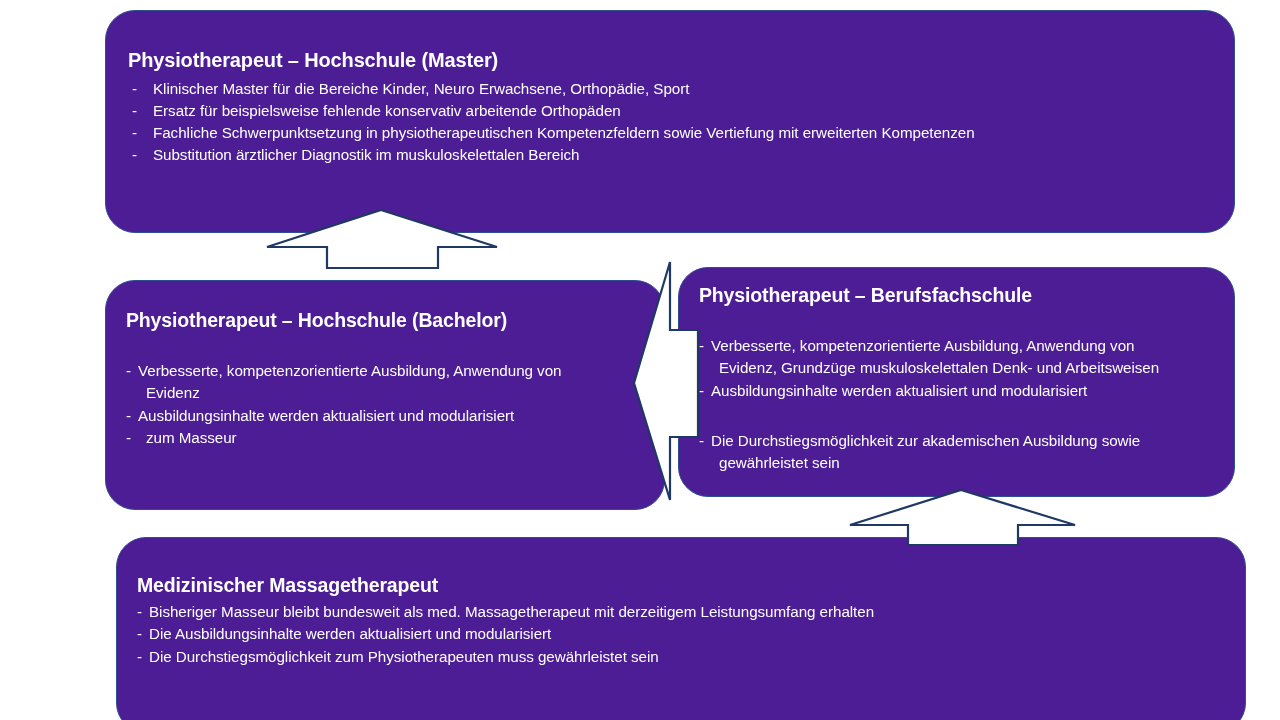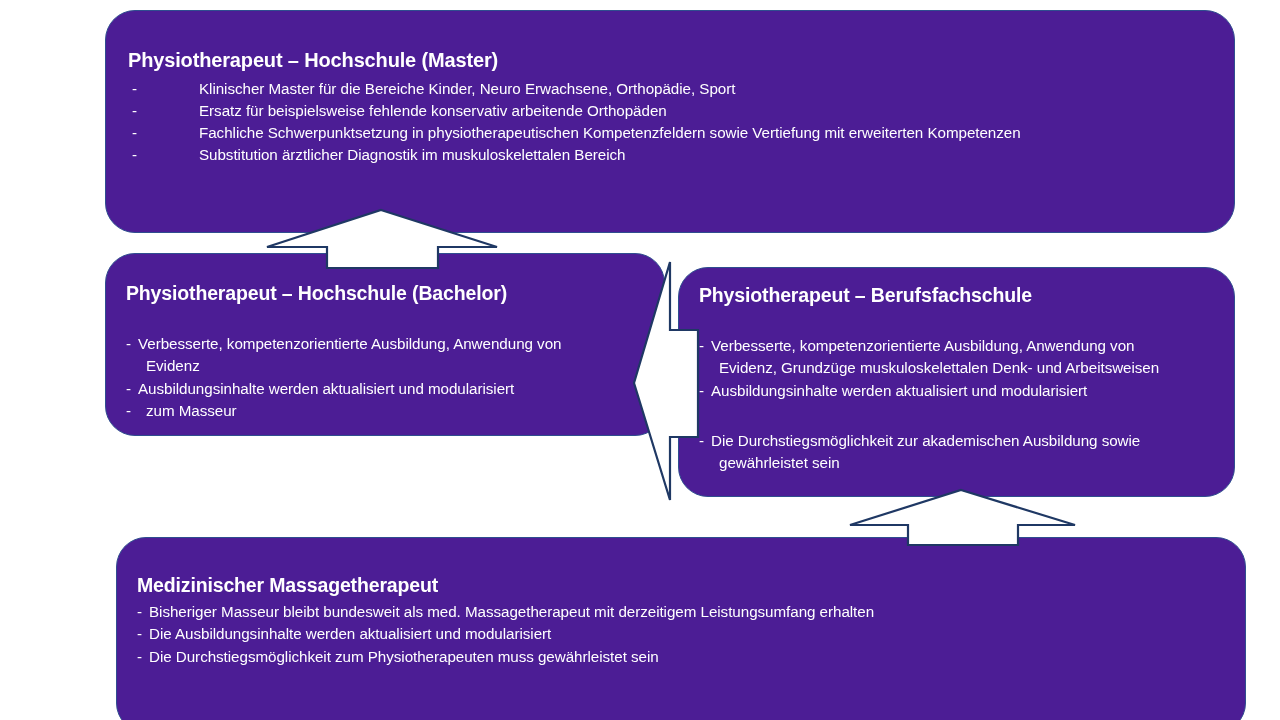--- a/index.html
+++ b/index.html
@@ -24,21 +24,21 @@
   .box {
     position: absolute;
     box-sizing: border-box;
     background: #4c1d95;
     border: 1px solid #2F4E8F;
     border-radius: 30px;
     color: #ffffff;
     padding: 0;
   }
   #box-master   { left:105px; top:10px;  width:1130px; height:223px; }
-  #box-bachelor { left:105px; top:253px; width:560px;  height:183px; }
+  #box-bachelor { left:105px; top:280px; width:560px;  height:230px; }
   #box-bfs      { left:678px; top:267px; width:557px;  height:230px; }
   #box-massage  { left:116px; top:537px; width:1130px; height:196px; }
 
   .box-inner {
     position: absolute;
     left: 0; right: 0; top: 0;
   }
   #box-master   .box-inner { padding: 38px 26px 0 22px; }
   #box-bachelor .box-inner { padding: 28px 18px 0 20px; }
   #box-bfs      .box-inner { padding: 16px 18px 0 20px; }
@@ -69,21 +69,21 @@
     position: absolute;
     left: 0;
     top: 0;
   }
   .bullet .btext {
     display: block;
   }
   
   #box-master .bullet { padding-left: 25px; }
   #box-master .bullet .dash { left: 4px; }
-  #box-master .bullet .btext { text-indent: 0; margin-left: 46px; }
+  #box-master .bullet .btext { text-indent: 0; }
 
   
   #box-bachelor .bullet, #box-bfs .bullet { padding-left: 12px; }
   #box-bachelor .bullet .dash, #box-bfs .bullet .dash { left: 0px; }
   #box-bachelor .bullet .btext, #box-bfs .bullet .btext { text-indent: 0; }
 
   #box-massage .bullet { padding-left: 12px; }
   #box-massage .bullet .dash { left: 0px; }
 
   

